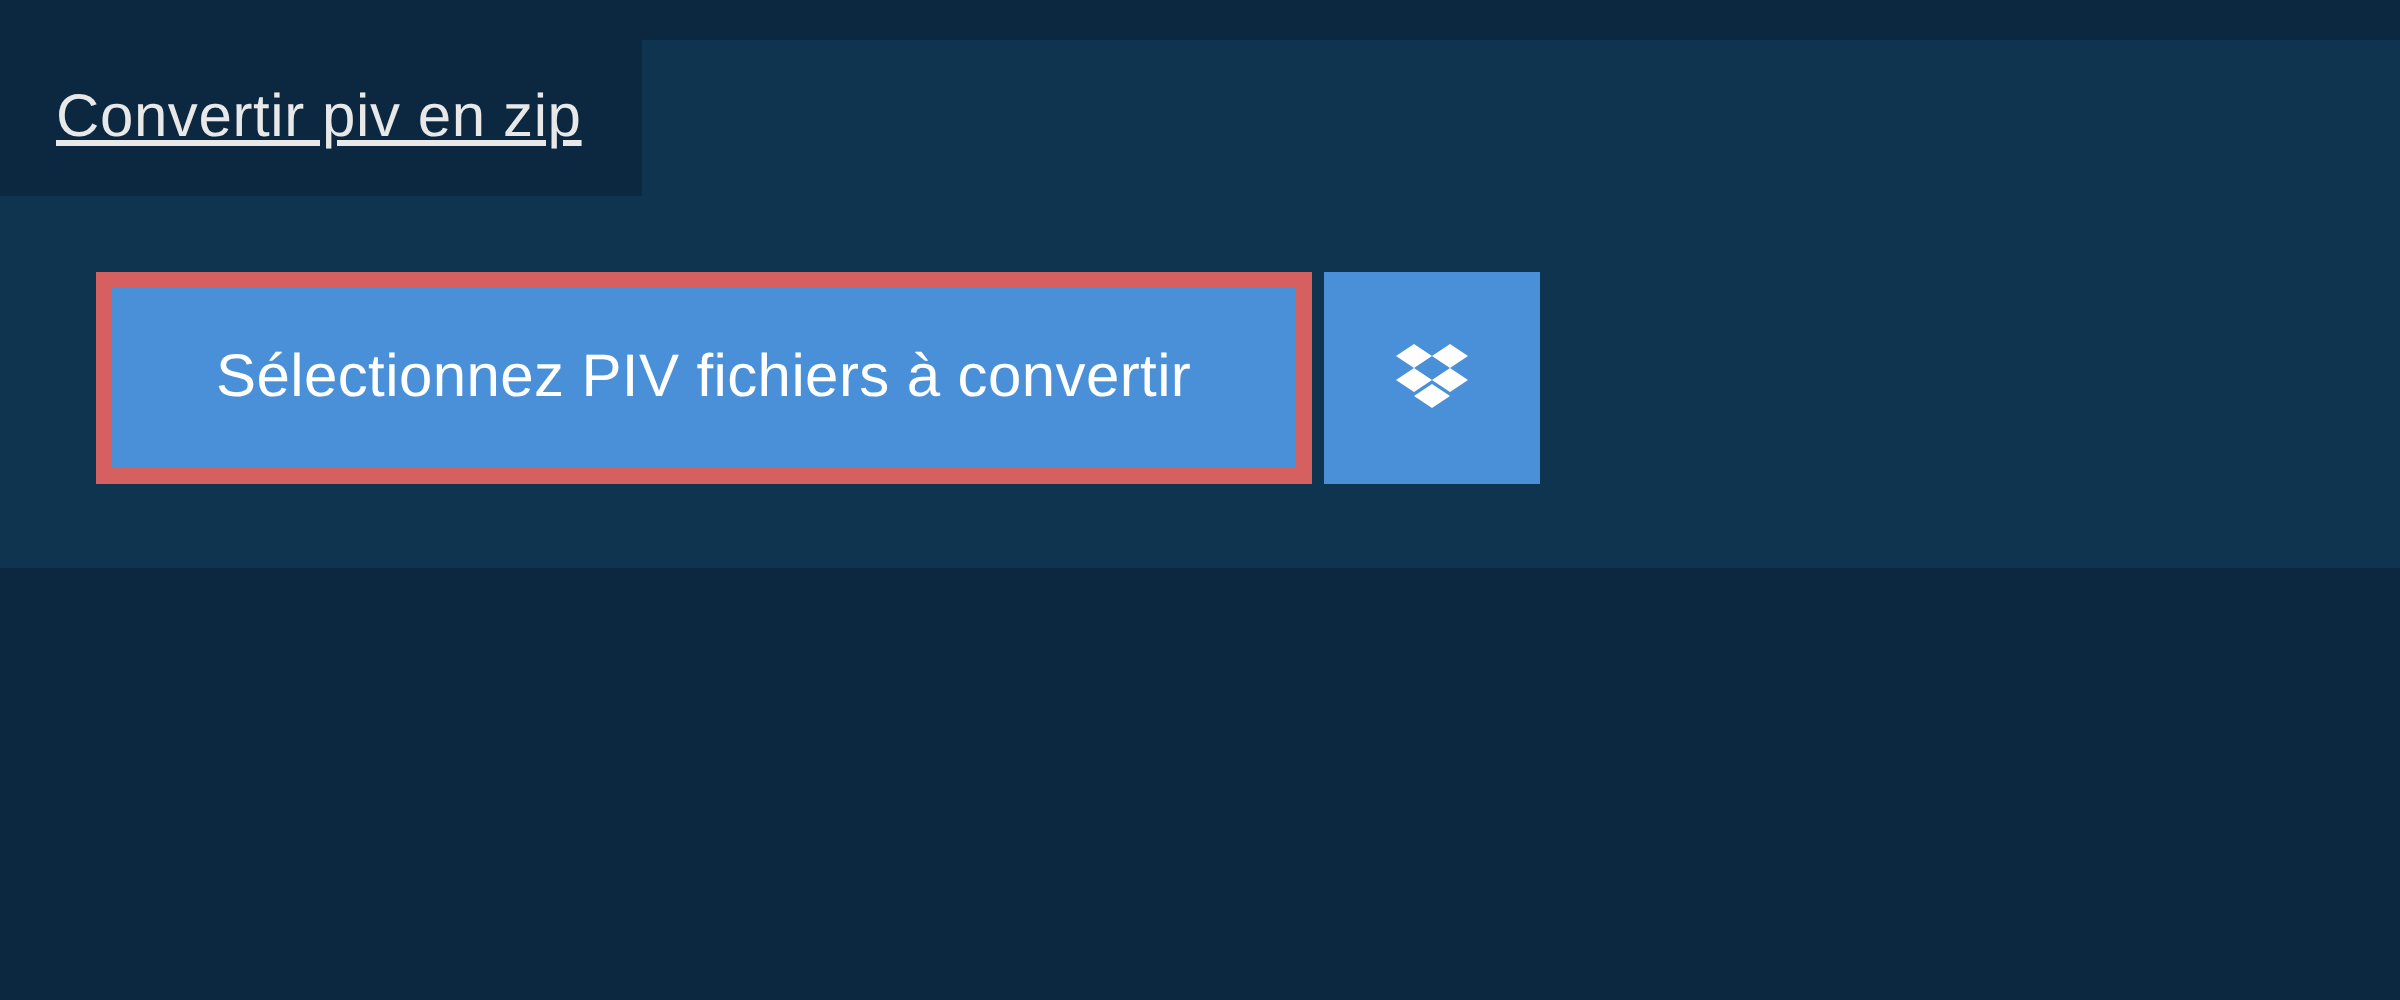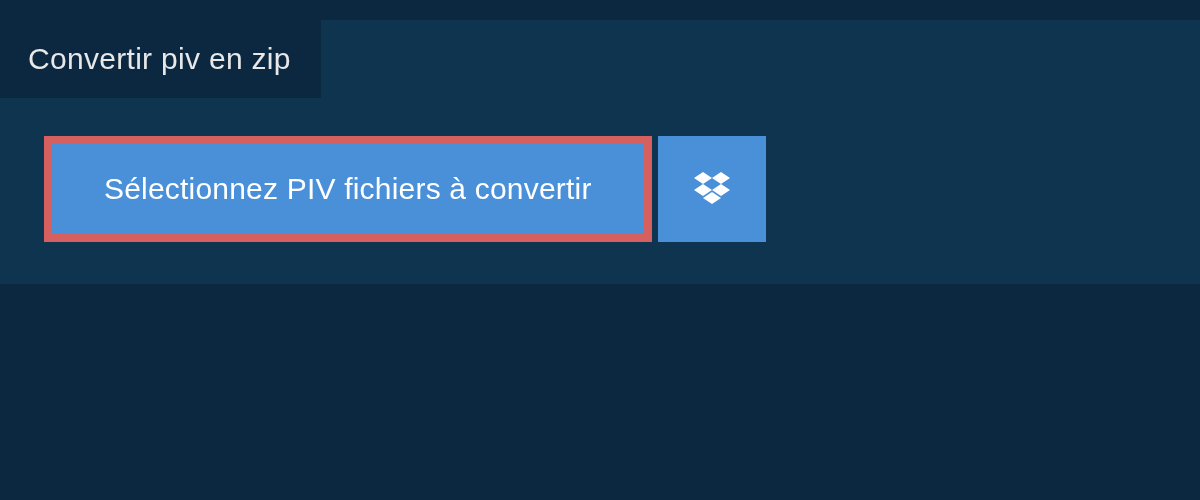--- a/index.html
+++ b/index.html
@@ -23,23 +23,25 @@
       display: flex;
     }
     .tab {
       background-color: #0c2840;
       color: #e8e8e8;
       font-size: 30px;
       font-weight: 300;
       padding: 22px 30px 22px 28px;
       display: inline-block;
       letter-spacing: 0.3px;
+      text-decoration: underline;
     }
     .button-area {
-      padding: 38px 32px 42px 44px;
+      padding: 38px 32px 42px 32px;
+      margin-left: 16px;
     }
     .button-row {
       display: flex;
       gap: 6px;
     }
     .select-button {
       background-color: #4a90d9;
       border: 8px solid #d66060;
       color: #ffffff;
       font-size: 30px;

